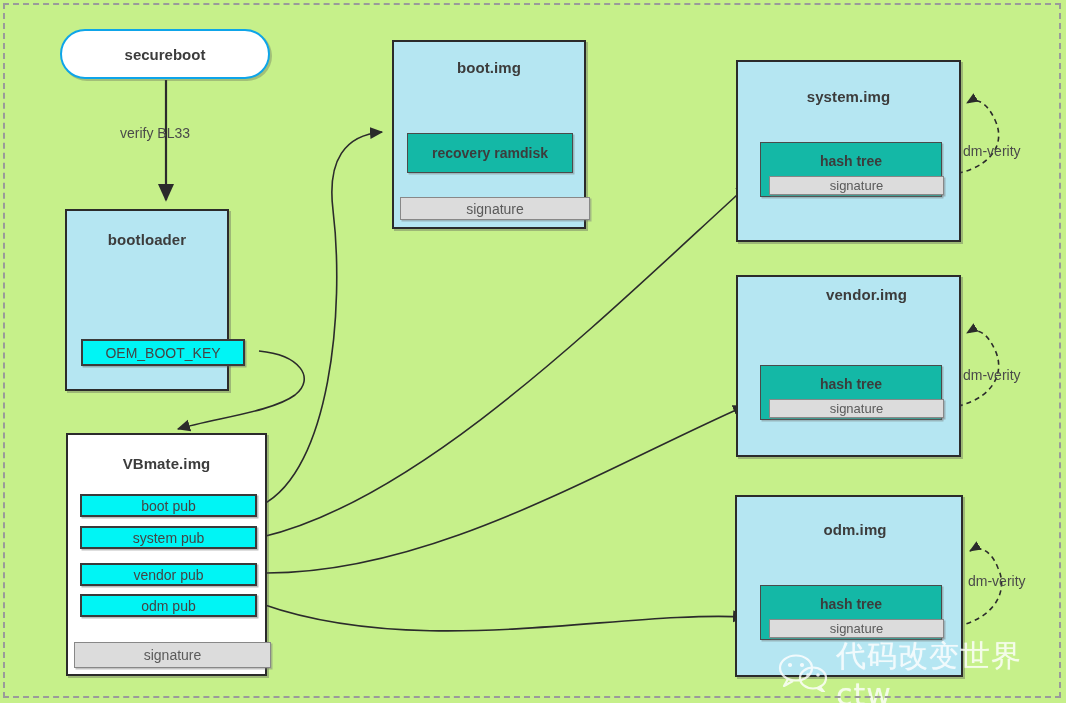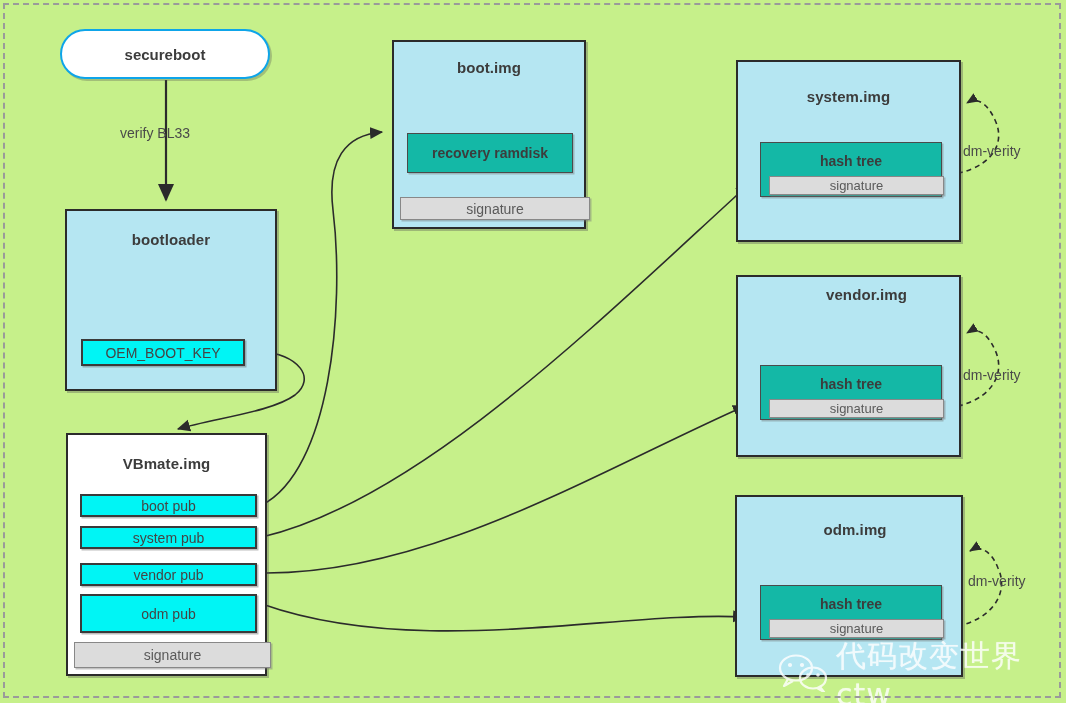--- a/index.html
+++ b/index.html
@@ -182,35 +182,35 @@
 
     <path d="M 940 629 C 992 625, 1010 593, 998 568, 990 548, 978 546, 970 551" fill="none" stroke="#2b2b2b" stroke-width="1.6" stroke-dasharray="5,4" marker-end="url(#arrowsm)"></path>
   </svg>
 
   <div class="node roundbox" style="left:60px; top:29px; width:210px; height:50px;">
     <div class="center-title">secureboot</div>
   </div>
 
   <div class="edge-label" style="left:120px; top:125px;">verify BL33</div>
 
-  <div class="node imgbox" style="left:65px; top:209px; width:212px; height:182px;padding-left:24px;">
+  <div class="node imgbox" style="left:65px; top:209px; width:164px; height:182px;padding-left:24px;">
     <div class="box-title" style="top:20px;">bootloader</div>
     <div class="keybar" style="left:14px; top:128px; width:164px; height:27px;">OEM_BOOT_KEY</div>
   </div>
 
   <div class="node whitebox" style="left:66px; top:433px; width:201px; height:243px;">
     <div class="box-title" style="top:20px;">VBmate.img</div>
 
     <div class="keybar" style="left:12px; top:59px; width:177px; height:23px;">boot pub</div>
 
     <div class="keybar" style="left:12px; top:91px; width:177px; height:23px;">system pub</div>
 
     <div class="keybar" style="left:12px; top:128px; width:177px; height:23px;">vendor pub</div>
 
-    <div class="keybar" style="left:12px; top:159px; width:177px; height:39px;">odm pub</div>
+    <div class="keybar" style="left:12px; top:159px; width:177px; height:23px;">odm pub</div>
 
     <div class="sigbar" style="left:0px; top:207px; width:197px; height:26px;">signature</div>
   </div>
 
   <div class="node imgbox" style="left:392px; top:40px; width:194px; height:189px;">
     <div class="box-title" style="top:17px;">boot.img</div>
     <div class="innerwhite" style="left:13px; top:91px; width:166px; height:40px;">
       <div class="inner-label" style="top:11px;">recovery ramdisk</div>
     </div>
     <div class="sigbar" style="left:0px; top:155px; width:190px; height:23px;">signature</div>

